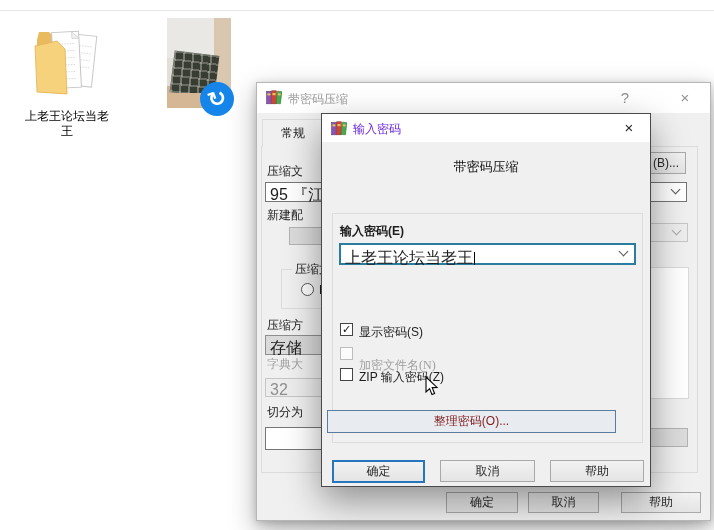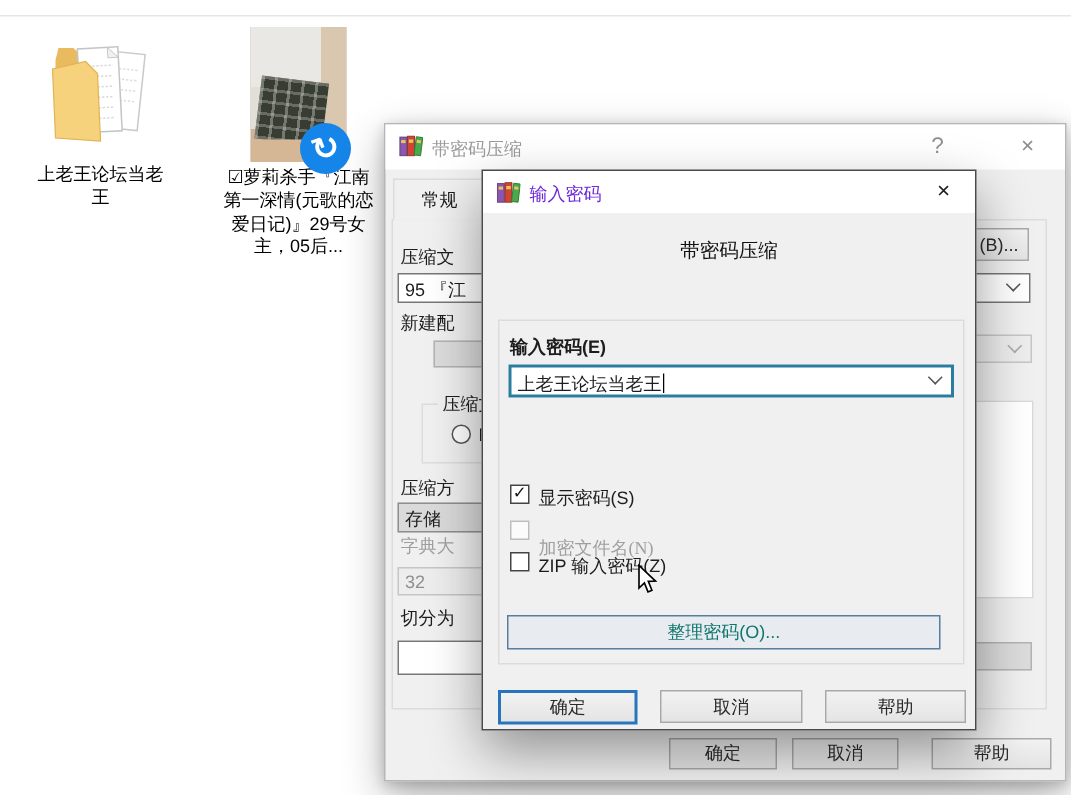--- a/index.html
+++ b/index.html
@@ -51,21 +51,21 @@
   .rar-ico { position:absolute; left:9px; top:7px; width:16px; height:15px; }
 
   .btn {
     position:absolute; background:linear-gradient(#f2f2f2,#e4e4e4);
     border:1px solid #a9a9a9; text-align:center; font-size:12px; color:#2a2a2a;
   }
   .groupbox { position:absolute; border:1px solid #dcdcdc; }
   .group-label { position:absolute; background:#f0f0f0; padding:0 3px; font-size:12px; }
 
   .combo { position:absolute; background:#fff; border:1px solid #767676; }
-  .combo .val { position:absolute; left:4px; top:2px; font-size:12px; white-space:nowrap; overflow:hidden; }
+  .combo .val { position:absolute; left:4px; top:2px; font-size:16px; white-space:nowrap; overflow:hidden; }
   .chev { position:absolute; right:7px; top:50%; width:7px; height:7px; margin-top:-6px;
           border-right:1.5px solid #555; border-bottom:1.5px solid #555; transform:rotate(45deg); }
   .combo.disabled { background:#ededed; border-color:#c6c6c6; }
   .combo.disabled .val { color:#8f8f8f; }
   .combo.disabled .chev { border-color:#a8a8a8; }
   .combo.gray { background:#dadada; border-color:#8f8f8f; }
 
   .lbl { position:absolute; font-size:12px; white-space:nowrap; color:#1d1d1d; }
   .lbl.dis { color:#9f9f9f; }
 
@@ -90,22 +90,22 @@
   #dlg-main .content { position:absolute; inset:0; z-index:2; }
 
   
   #dlg-pass { left:321px; top:113px; width:330px; height:374px;
     border:1px solid #4a4a4a; box-shadow:0 14px 34px rgba(0,0,0,.40); z-index:20; }
   #dlg-pass .titlebar { height:28px; }
   #dlg-pass .title-text { color:#6d28d9; top:7px; }
   #dlg-pass .cap-btn { color:#222; top:4px; }
   .pass-heading { position:absolute; left:0; top:44px; width:100%; text-align:center; font-size:13px; color:#111; }
   .combo-focus { border:2px solid #2a7d9e; }
-  .btn-organize { position:absolute; left:16px; top:296px; width:289px; height:23px; line-height:21px;
-    background:#e8ecf0; border:1px solid #587d9e; text-align:center; font-size:12px; color:#0f766e; }
+  .btn-organize { position:absolute; left:5px; top:296px; width:289px; height:23px; line-height:21px;
+    background:#e8ecf0; border:1px solid #587d9e; text-align:center; font-size:12px; color:#7f1d1d; }
   .btn-default { border:2px solid #2776bd; line-height:18px; }
 
   #cursor { position:absolute; left:425px; top:376px; z-index:40; }
 </style>
 </head>
 <body>
 
 <div class="top-hairline"></div>
 
 <div class="desktop-icon" style="left:17px; top:22px; width:100px;">
@@ -141,21 +141,20 @@
       <div class="ph-shirt"></div>
       <div class="ph-shirt2"></div>
       <div class="ph-wall"></div>
       <div class="ph-plaid"></div>
       <div class="ph-leg"></div>
     </div>
     <div class="thumb-badge">
       <span>↻</span>
     </div>
   </div>
-  <div class="label" style="width:102px;">☑萝莉杀手『江南第一深情(元歌的恋爱日记)』29号女主，05后...</div>
 </div>
 
 <div class="dlg" id="dlg-main">
   <div class="titlebar">
     <span class="rar-ico">
       <svg width="16" height="15" viewBox="0 0 16 15">
         <rect x="0.6" y="1.4" width="4.6" height="12.4" fill="#8a56b0" stroke="#5d3a7a" stroke-width="0.6"></rect>
         <rect x="1.4" y="3.4" width="3" height="2" fill="#e8c75a"></rect>
         <rect x="5.7" y="0.8" width="4.6" height="13" fill="#cf4436" stroke="#8f2c22" stroke-width="0.6"></rect>
         <rect x="6.5" y="3" width="3" height="2.2" fill="#e8c75a"></rect>

